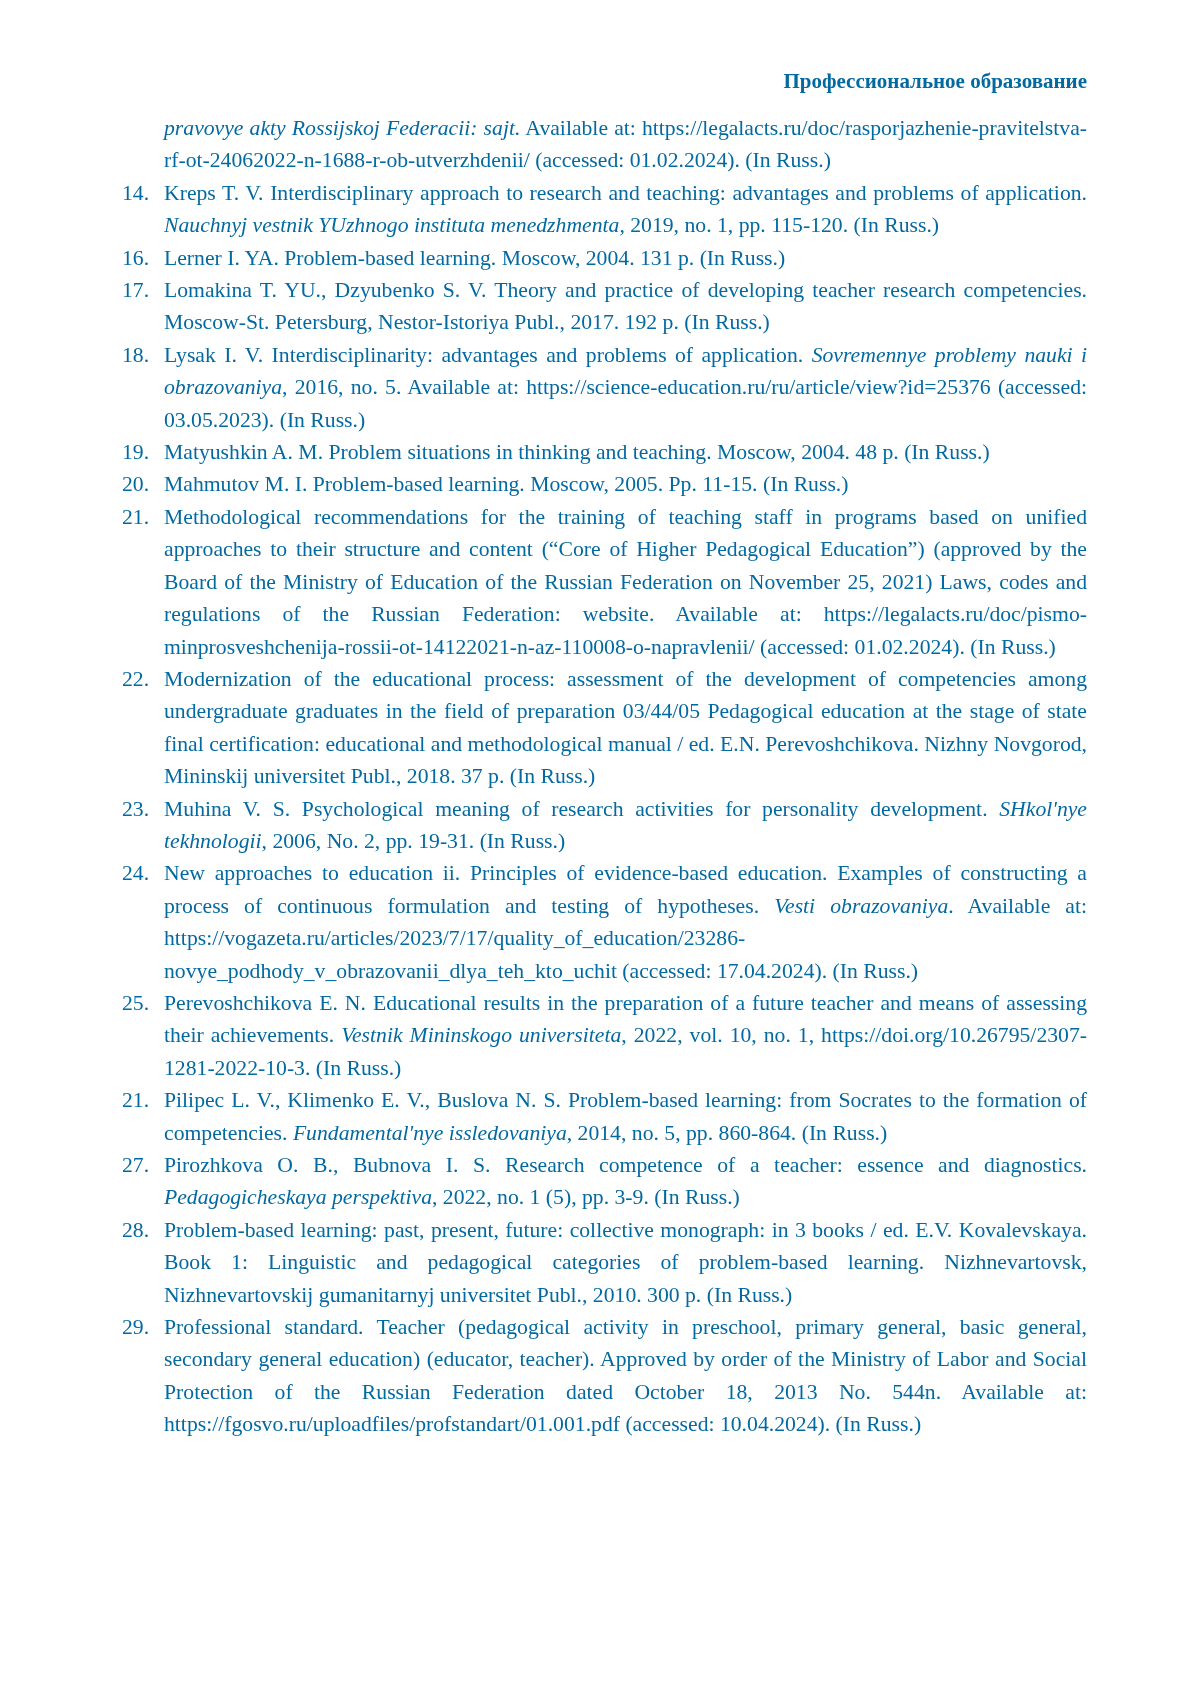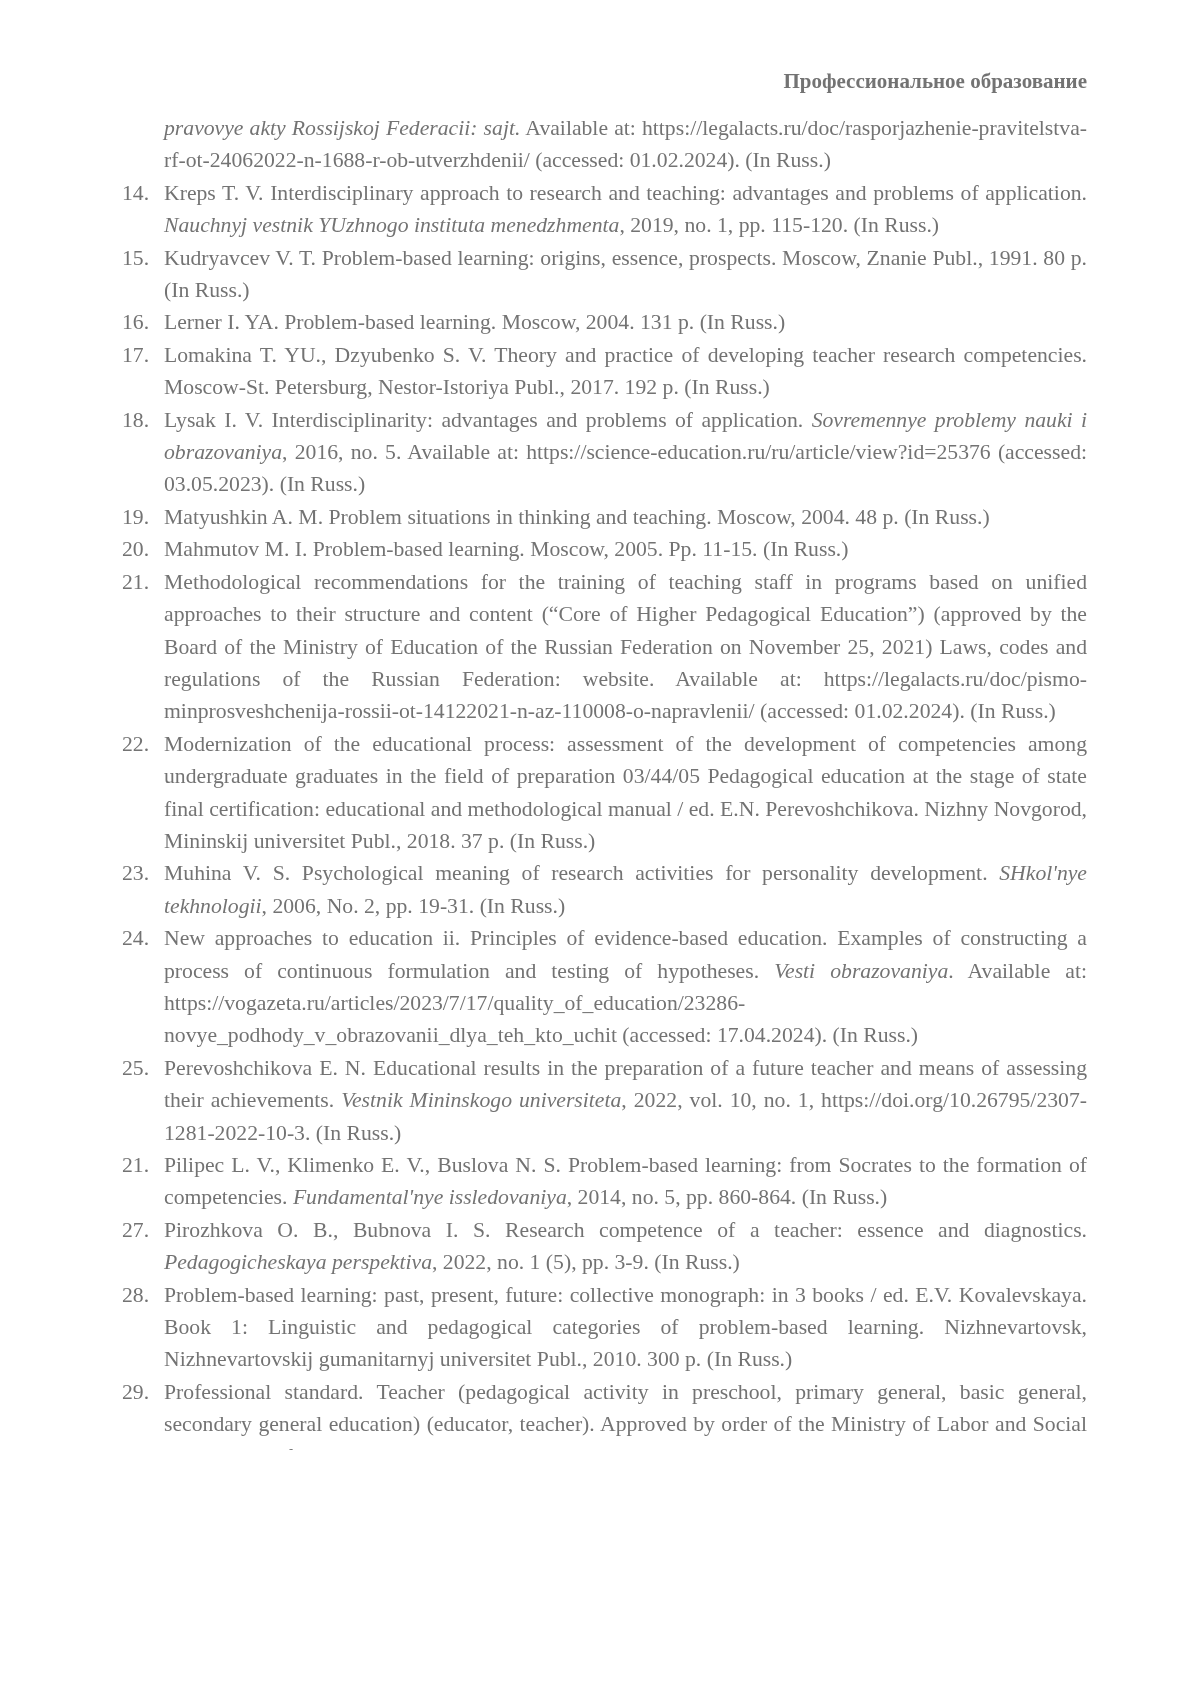--- a/index.html
+++ b/index.html
@@ -5,21 +5,21 @@
   html, body {
     margin: 0;
     padding: 0;
     background: #ffffff;
   }
   .page {
     position: relative;
     width: 1200px;
     height: 1450px;
     background: #ffffff;
-    color: #737373;
+    color: #0369a1;
     font-family: "Liberation Serif", "DejaVu Serif", serif;
     overflow: hidden;
   }
   .running-header {
     position: absolute;
     top: 68px;
     left: 115px;
     right: 113px;
     text-align: right;
     font-weight: bold;
@@ -64,21 +64,20 @@
 <body>
 
 <div class="page">
   <div class="running-header">
     <span>Профессиональное образование</span>
   </div>
 
   <div class="refs" id="refs">
       <div class="ref-item"><span class="italic">pravovye akty Rossijskoj Federacii: sajt.</span><span> Available at: https://legalacts.ru/doc/rasporjazhenie-pravitelstva-rf-ot-24062022-n-1688-r-ob-utverzhdenii/ (accessed: 01.02.2024). (In Russ.)</span></div>
       <div class="ref-item"><span class="ref-num">14.</span><span>Kreps T. V. Interdisciplinary approach to research and teaching: advantages and problems of application. </span><span class="italic">Nauchnyj vestnik YUzhnogo instituta menedzhmenta</span><span>, 2019, no. 1, pp. 115-120. (In Russ.)</span></div>
-      <div class="ref-item"><span class="ref-num">15.</span><span>Kudryavcev V. T. Problem-based learning: origins, essence, prospects. Moscow, Znanie Publ., 1991. 80 p. (In Russ.)</span></div>
       <div class="ref-item"><span class="ref-num">16.</span><span>Lerner I. YA. Problem-based learning. Moscow, 2004. 131 p. (In Russ.)</span></div>
       <div class="ref-item"><span class="ref-num">17.</span><span>Lomakina T. YU., Dzyubenko S. V. Theory and practice of developing teacher research competencies. Moscow-St. Petersburg, Nestor-Istoriya Publ., 2017. 192 p. (In Russ.)</span></div>
       <div class="ref-item"><span class="ref-num">18.</span><span>Lysak I. V. Interdisciplinarity: advantages and problems of application. </span><span class="italic">Sovremennye problemy nauki i obrazovaniya</span><span>, 2016, no. 5. Available at: https://science-education.ru/ru/article/view?id=25376 (accessed: 03.05.2023). (In Russ.)</span></div>
       <div class="ref-item"><span class="ref-num">19.</span><span>Matyushkin A. M. Problem situations in thinking and teaching. Moscow, 2004. 48 p. (In Russ.)</span></div>
       <div class="ref-item"><span class="ref-num">20.</span><span>Mahmutov M. I. Problem-based learning. Moscow, 2005. Pp. 11-15. (In Russ.)</span></div>
       <div class="ref-item"><span class="ref-num">21.</span><span>Methodological recommendations for the training of teaching staff in programs based on unified approaches to their structure and content (“Core of Higher Pedagogical Education”) (approved by the Board of the Ministry of Education of the Russian Federation on November 25, 2021) Laws, codes and regulations of the Russian Federation: website. Available at: https://legalacts.ru/doc/pismo-minprosveshchenija-rossii-ot-14122021-n-az-110008-o-napravlenii/ (accessed: 01.02.2024). (In Russ.)</span></div>
       <div class="ref-item"><span class="ref-num">22.</span><span>Modernization of the educational process: assessment of the development of competencies among undergraduate graduates in the field of preparation 03/44/05 Pedagogical education at the stage of state final certification: educational and methodological manual / ed. E.N. Perevoshchikova. Nizhny Novgorod, Mininskij universitet Publ., 2018. 37 p. (In Russ.)</span></div>
       <div class="ref-item"><span class="ref-num">23.</span><span>Muhina V. S. Psychological meaning of research activities for personality development. </span><span class="italic">SHkol'nye tekhnologii</span><span>, 2006, No. 2, pp. 19-31. (In Russ.)</span></div>
       <div class="ref-item"><span class="ref-num">24.</span><span>New approaches to education ii. Principles of evidence-based education. Examples of constructing a process of continuous formulation and testing of hypotheses. </span><span class="italic">Vesti obrazovaniya</span><span>. Available at: https://vogazeta.ru/articles/2023/7/17/quality_of_education/23286-novye_podhody_v_obrazovanii_dlya_teh_kto_uchit (accessed: 17.04.2024). (In Russ.)</span></div>
       <div class="ref-item"><span class="ref-num">25.</span><span>Perevoshchikova E. N. Educational results in the preparation of a future teacher and means of assessing their achievements. </span><span class="italic">Vestnik Mininskogo universiteta</span><span>, 2022, vol. 10, no. 1, https://doi.org/10.26795/2307-1281-2022-10-3. (In Russ.)</span></div>

